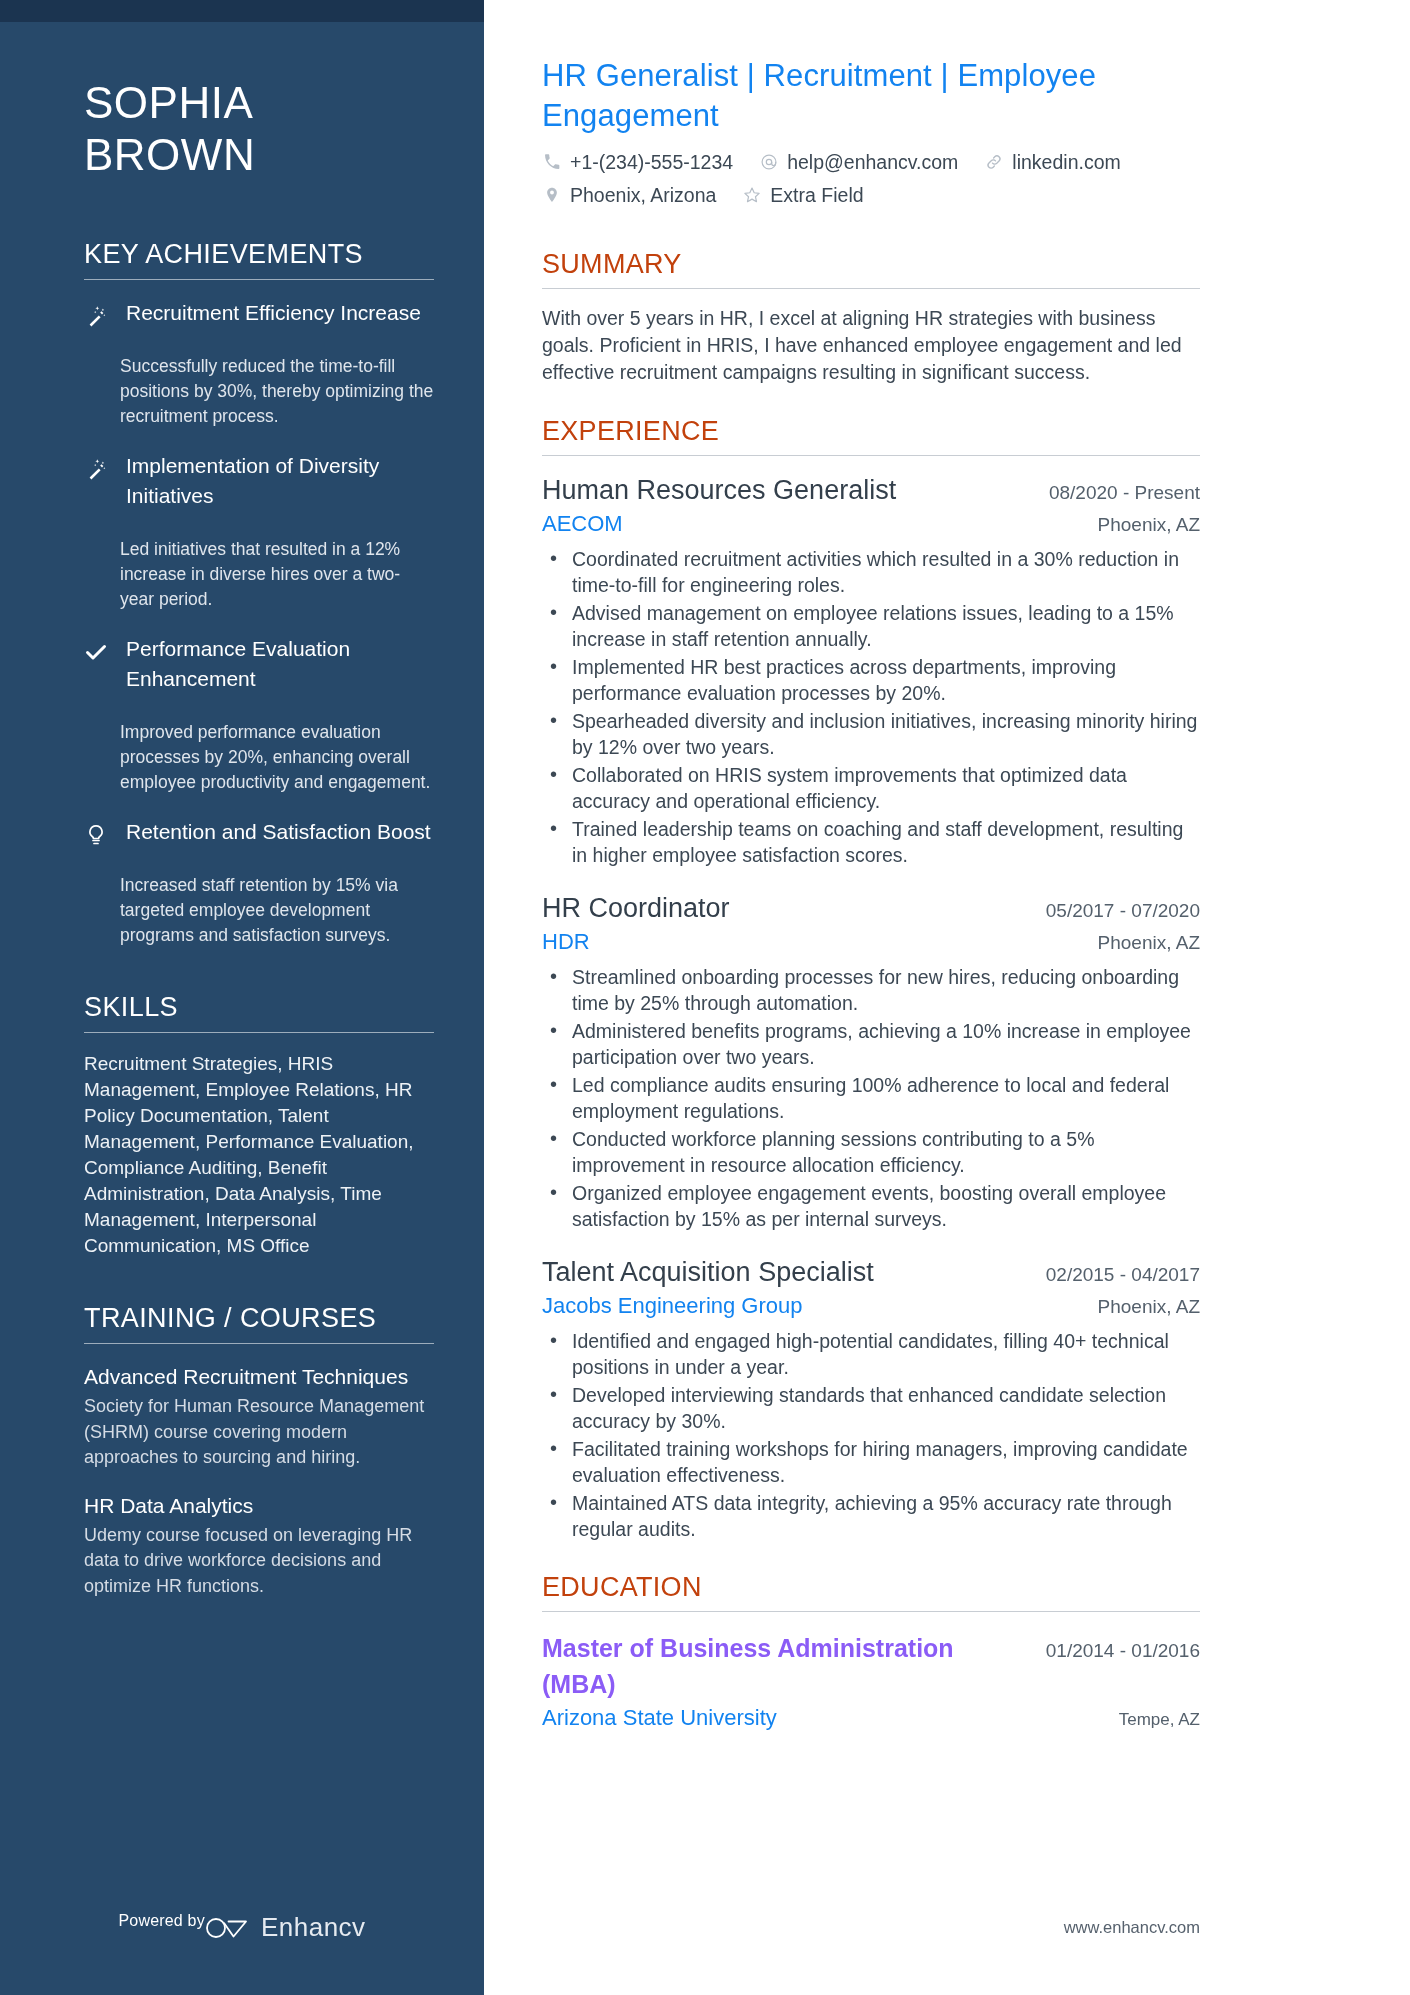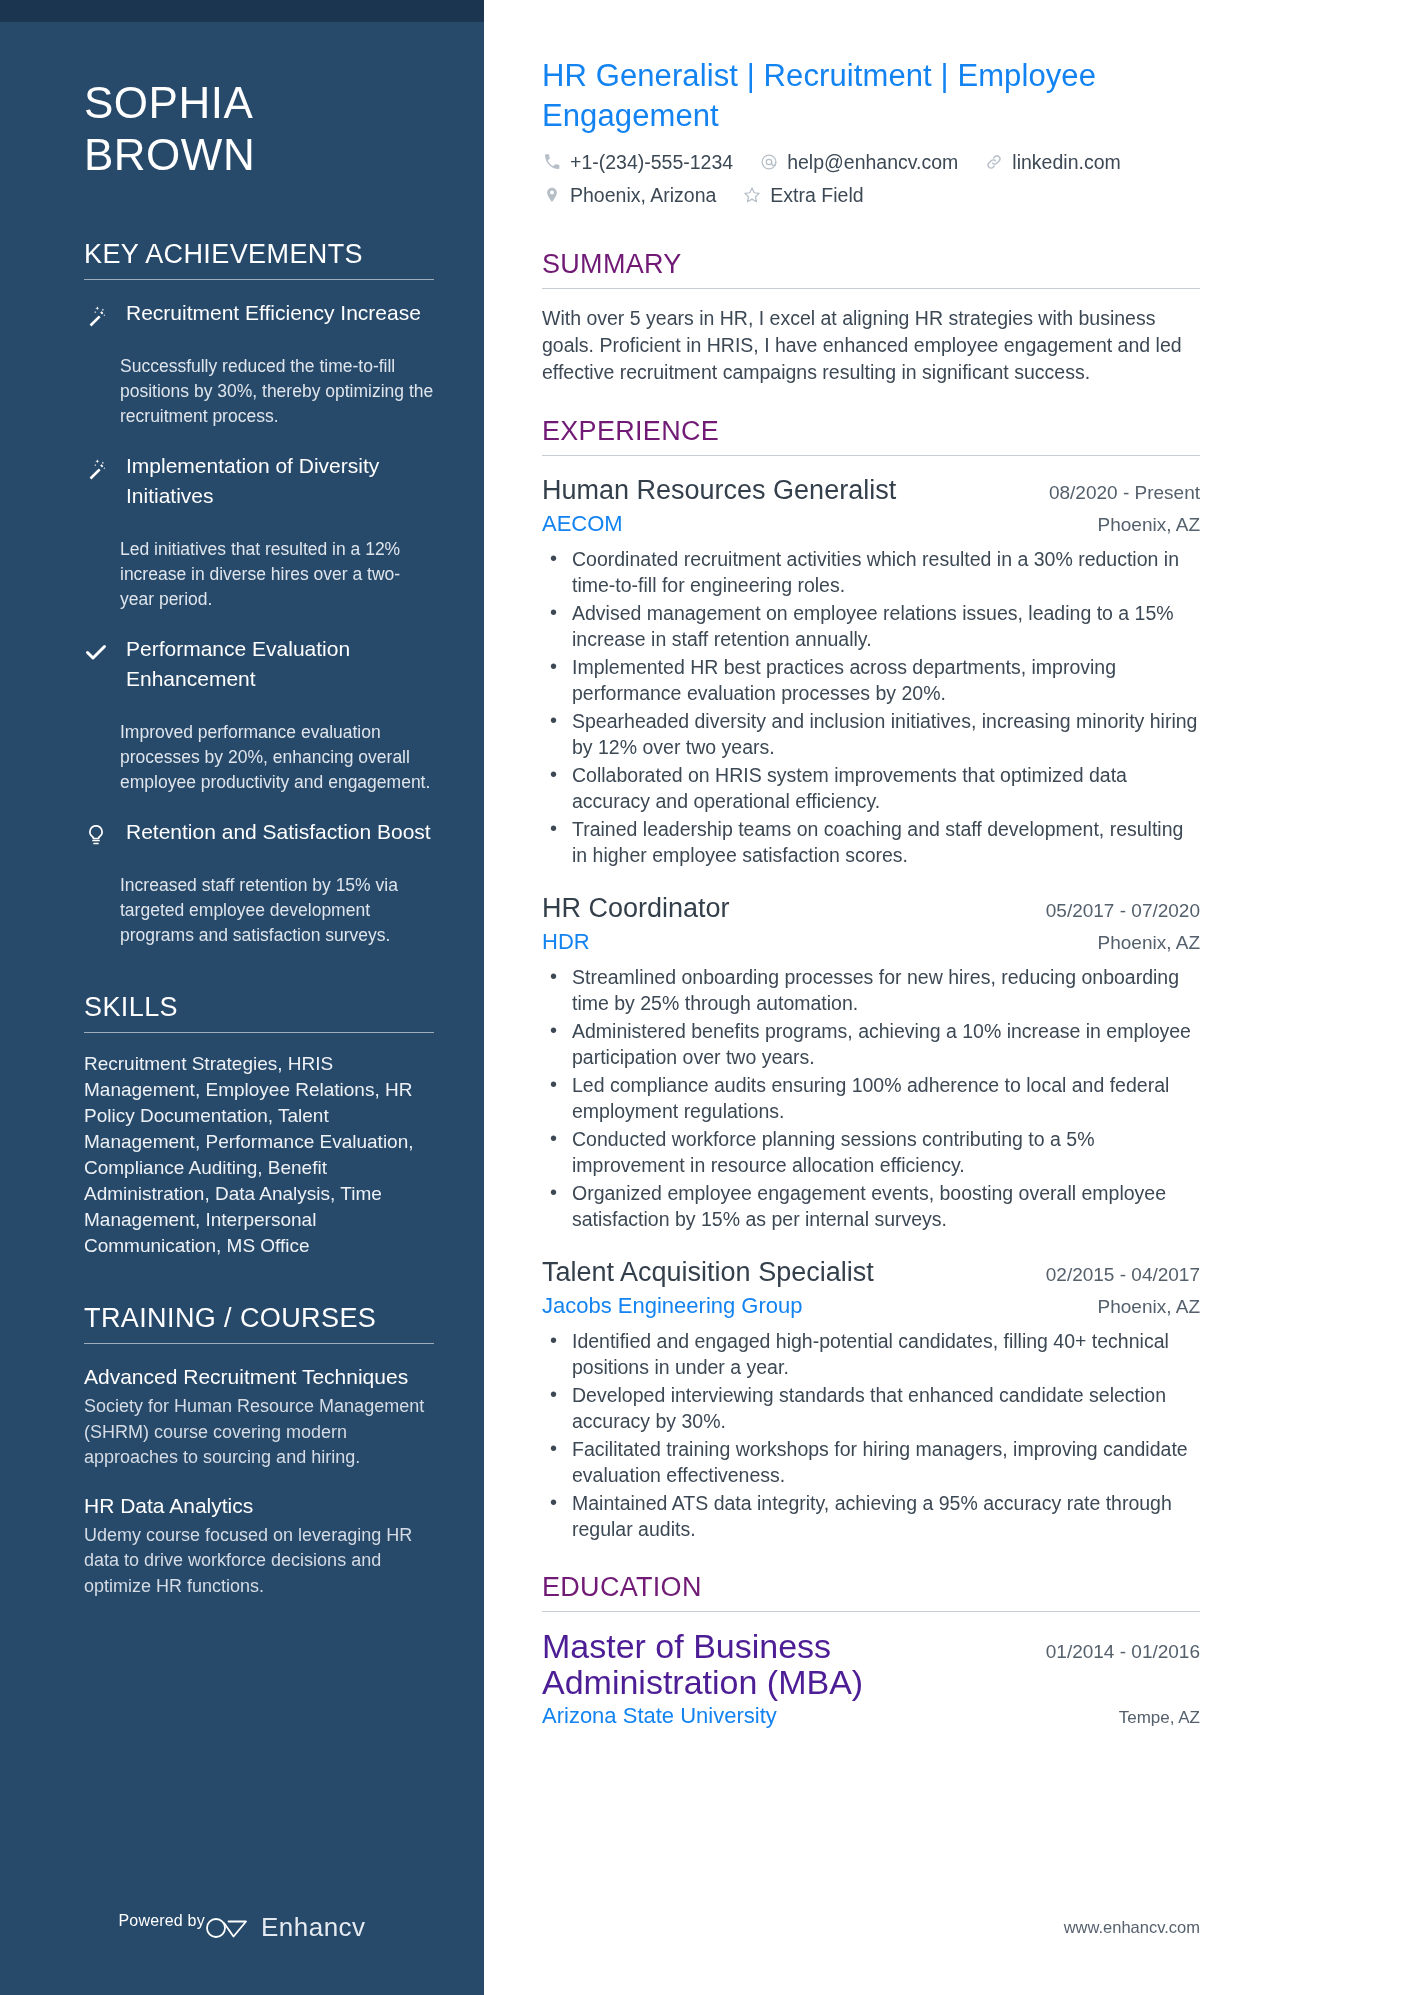--- a/index.html
+++ b/index.html
@@ -171,21 +171,21 @@
     display: inline-flex;
     align-items: center;
     justify-content: center;
   }
   .contact-item .c-icon svg { display: block; }
 
   .main-section { margin-bottom: 30px; }
   .main-section-title {
     font-size: 27px;
     letter-spacing: 0.3px;
-    color: #701a75;
+    color: #c2410c;
     font-weight: 400;
     padding-bottom: 8px;
   }
   .main-rule {
     height: 1px;
     background: #c8cdd3;
     margin-bottom: 16px;
   }
 
   .summary-text {
@@ -247,23 +247,24 @@
     font-size: 20px;
   }
 
   .edu { margin-bottom: 16px; }
   .edu-head {
     display: flex;
     justify-content: space-between;
     align-items: baseline;
   }
   .edu-degree {
-    font-size: 34px;
+    font-size: 25px;
     line-height: 36px;
-    color: #4c1d95;
+    color: #8b5cf6;
+    font-weight: bold;
   }
   .edu-dates {
     font-size: 19px;
     color: #54606c;
     white-space: nowrap;
     padding-left: 16px;
     margin-top: 12px;
   }
   .edu-sub {
     display: flex;

